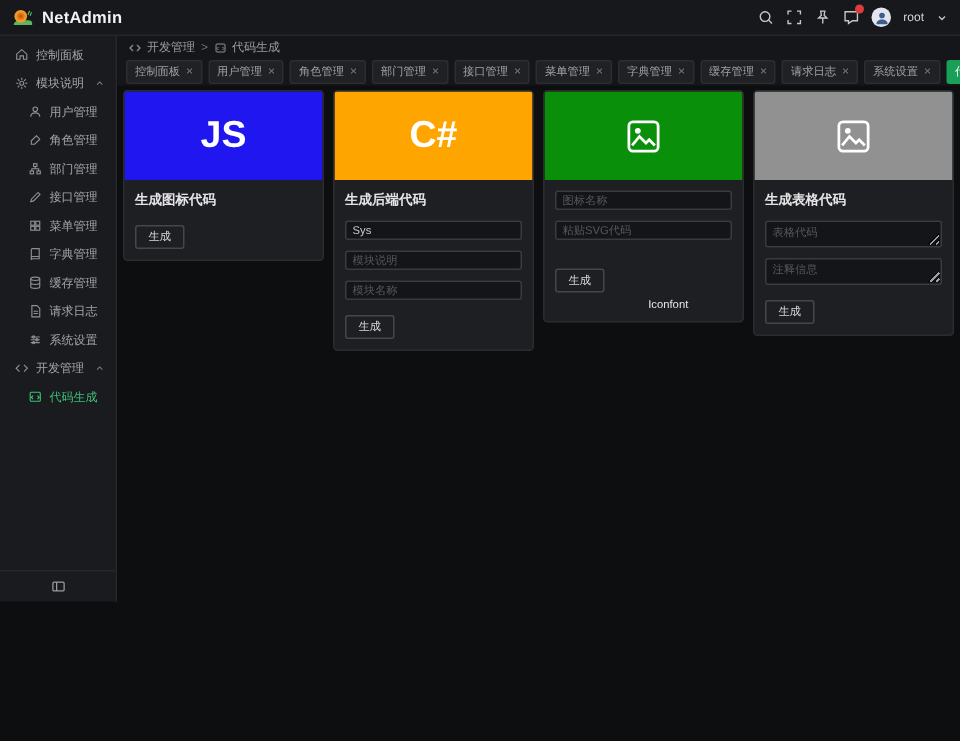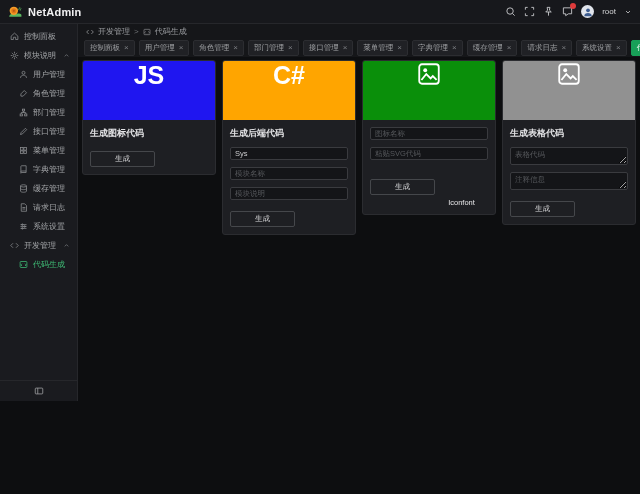--- a/index.html
+++ b/index.html
@@ -40,30 +40,30 @@
   .sep { color:#6f7175; font-size:8px; }
 
   .tabbar { height:18px; display:flex; align-items:center; gap:4px; padding:0 6px; flex:0 0 auto; }
   .tab { display:inline-flex; align-items:center; gap:4px; padding:2px 5px; font-size:7.5px; color:#9fa1a4; background:#202125; border:1px solid #2c2d31; border-radius:2px; cursor:pointer; white-space:nowrap; }
   .tab .x { font-size:8px; line-height:1; color:#7c7e82; }
   .tab.active { background:#18a058; border-color:#18a058; color:#fff; }
 
   
   .content { flex:1; background:#0d0e10; padding:3px 4px; display:flex; gap:6px; align-items:flex-start; min-height:0; }
   .card { width:134px; flex:0 0 134px; background:#1e1f23; border:1px solid #2b2c30; border-radius:3px; overflow:hidden; }
-  .chead { height:59px; display:flex; align-items:flex-start; justify-content:center; color:#fff; }
+  .chead { height:59px; display:flex; align-items:center; justify-content:center; color:#fff; }
   .banner-txt { font-size:25px; font-weight:bold; color:#fff; }
   .chead .img-ic { width:26px; height:26px; color:#fff; }
   .cbody { padding:7px; }
   .ctitle { font-size:9px; font-weight:bold; color:#e4e4e6; margin-bottom:7px; }
   .ipt, .ta { display:block; width:100%; background:#141518; border:1px solid #3a3b3f; border-radius:2px; color:#c9c9cb; font-size:7.5px; font-family:inherit; padding:2px 4px; margin-bottom:7px; outline:none; }
   .ipt { height:13px; }
   .ta { height:18px; resize:vertical; }
   .ipt::placeholder, .ta::placeholder { color:#56585c; }
-  .btn { display:inline-block; padding:2px 24px; font-size:7.5px; color:#d8d8da; background:transparent; border:1px solid #45474b; border-radius:2px; font-family:inherit; cursor:pointer; }
+  .btn { display:inline-block; padding:2px 8px; font-size:7.5px; color:#d8d8da; background:transparent; border:1px solid #45474b; border-radius:2px; font-family:inherit; cursor:pointer; }
   .btn-row { display:flex; align-items:center; }
   .link { flex:1; text-align:center; font-size:7.5px; color:#e6e6e8; cursor:pointer;margin-top:31px; }
 </style>
 </head>
 <body>
 
 <div class="app">
 
   <div class="hdr">
     <div class="logo-wrap">
@@ -303,22 +303,22 @@
           </div>
         </div>
 
         <div class="card">
           <div class="chead" style="background-color: rgb(255, 165, 0);">
             <span class="banner-txt">C#</span>
           </div>
           <div class="cbody">
             <div class="ctitle">生成后端代码</div>
             <input class="ipt" value="Sys" style="">
+            <input class="ipt" placeholder="模块说明" style="">
             <input class="ipt" placeholder="模块名称" style="">
-            <input class="ipt" placeholder="模块说明" style="">
             <button class="btn">生成</button>
           </div>
         </div>
 
         <div class="card">
           <div class="chead" style="background-color: rgb(10, 143, 10);">
             <svg class="img-ic" viewBox="0 0 24 24" fill="none" stroke="currentColor" stroke-width="1.7">
                 <rect x="3" y="3" width="18" height="18" rx="2.5"></rect>
                 <circle cx="8.5" cy="8.5" r="1.8" fill="currentColor" stroke="none"></circle>
                 <path d="M5 17.5l4.5-5.5 4 4 2-2 3.5 3.5"></path>

